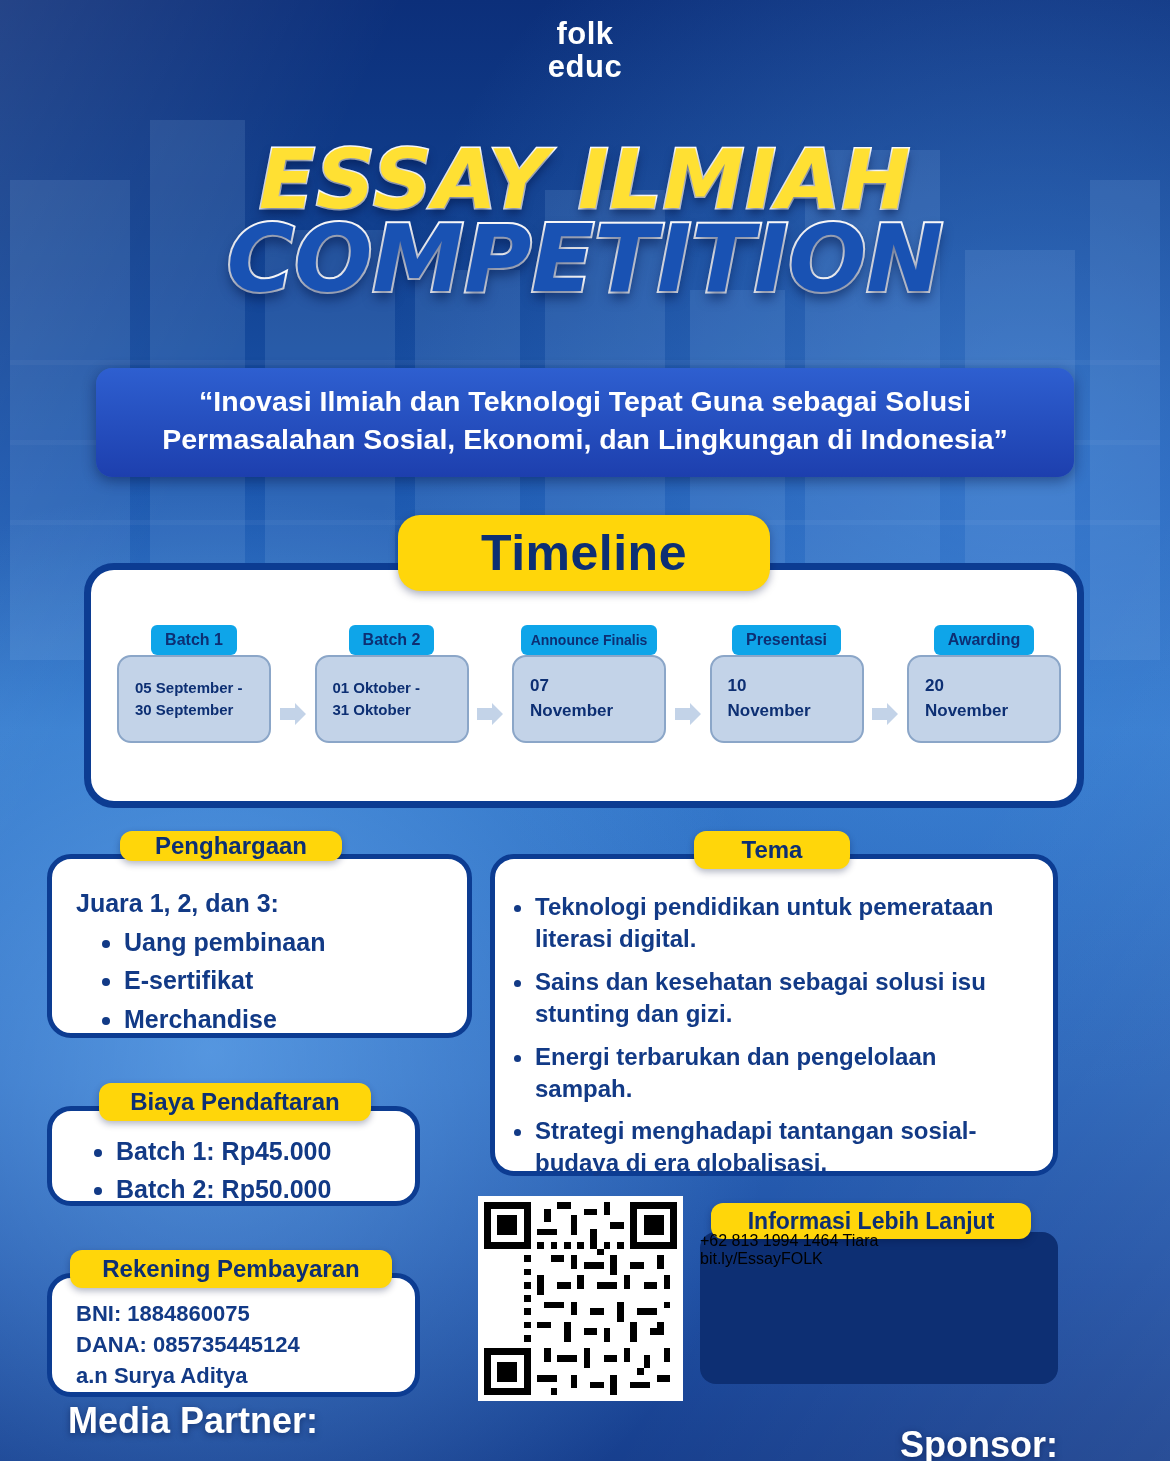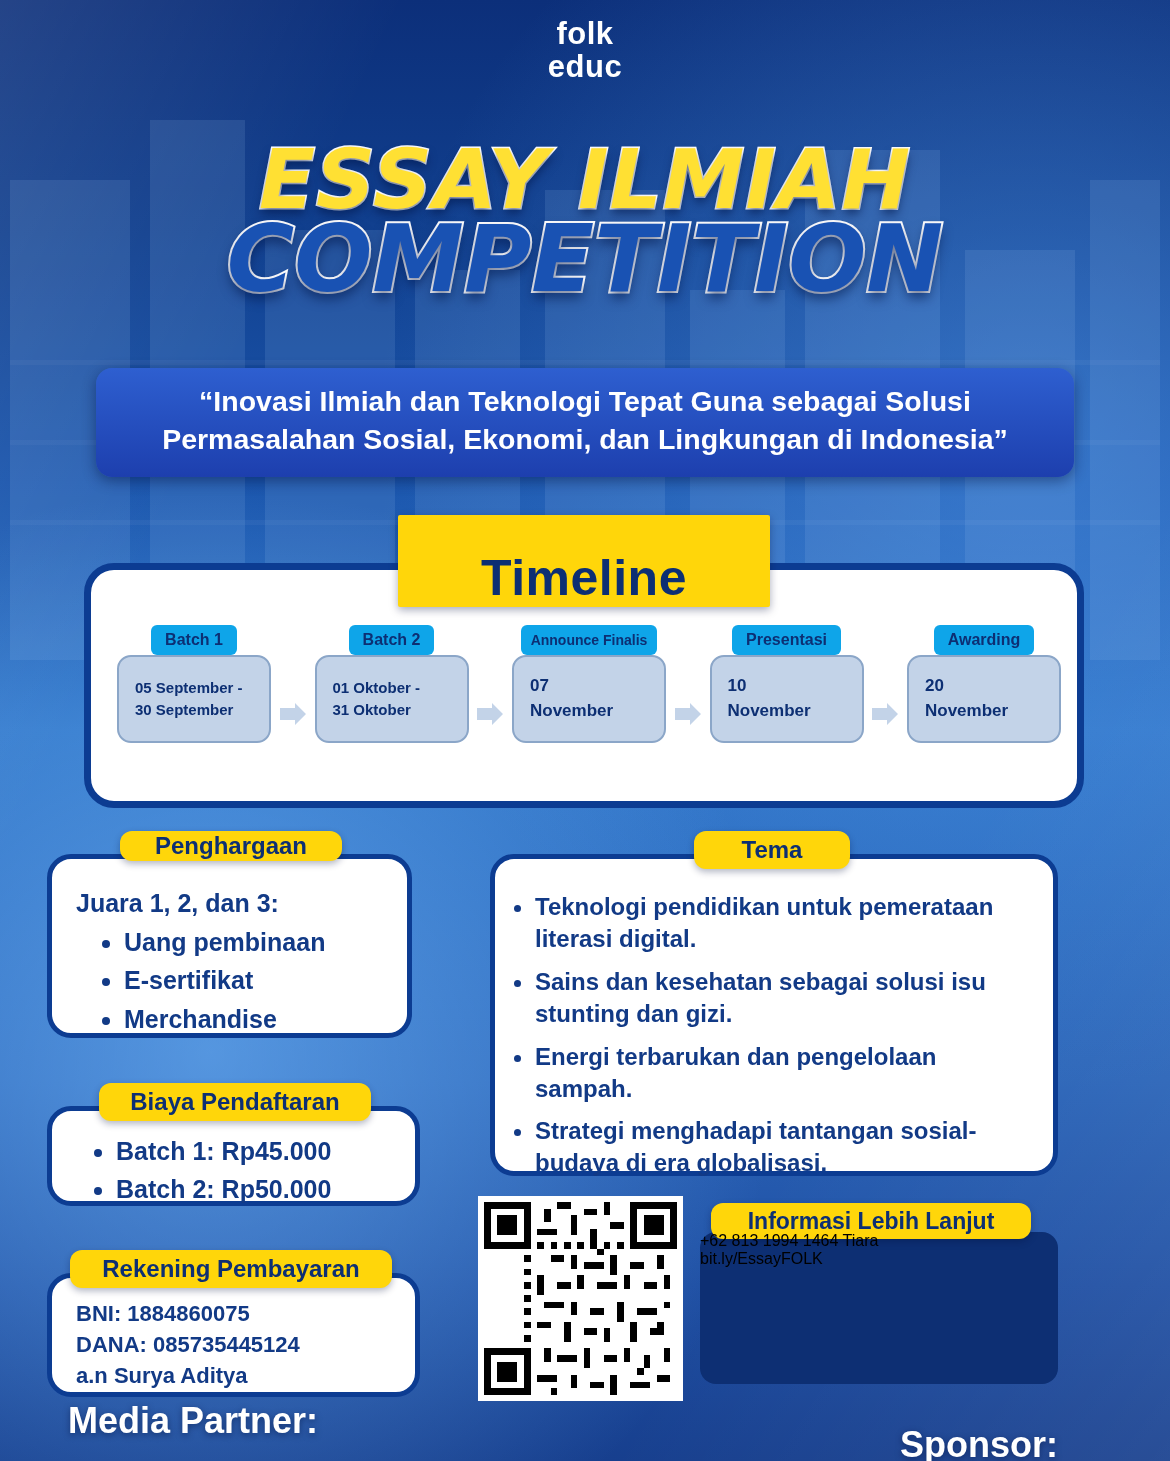--- a/index.html
+++ b/index.html
@@ -99,25 +99,25 @@
     font-weight: bold;
     text-align: center;
     line-height: 1.35;
   }
 
   
   .timeline-tab {
     position: absolute;
     top: 515px; left: 398px;
     width: 372px;
-    height: 92px;
-    border-radius: 2px;
+    height: 76px;
+    border-radius: 22px;
     background: #ffd60a;
     display: flex;
-    align-items: flex-end;
+    align-items: center;
     justify-content: center;
     box-shadow: 0 3px 8px rgba(0,15,60,0.35);
     z-index: 3;
   }
   .timeline-tab span {
     font-size: 50px;
     font-weight: bold;
     color: #0d2f73;
     letter-spacing: 0.5px;
   }
@@ -202,21 +202,21 @@
     background: #ffffff;
     border: 5px solid #0c3c92;
     border-radius: 24px;
     box-sizing: border-box;
     color: #123a86;
     z-index: 2;
   }
 
   
   #pill-penghargaan { top: 831px; left: 120px; width: 222px; height: 30px; font-size: 24px; }
-  #card-penghargaan { top: 854px; left: 47px; width: 365px; height: 184px; }
+  #card-penghargaan { top: 854px; left: 47px; width: 425px; height: 184px; }
   #card-penghargaan .lead {
     margin: 30px 0 2px 24px;
     font-size: 25px;
     font-weight: bold;
   }
   #card-penghargaan ul {
     margin: 6px 0 0 0;
     padding-left: 72px;
     font-size: 25px;
     font-weight: bold;

